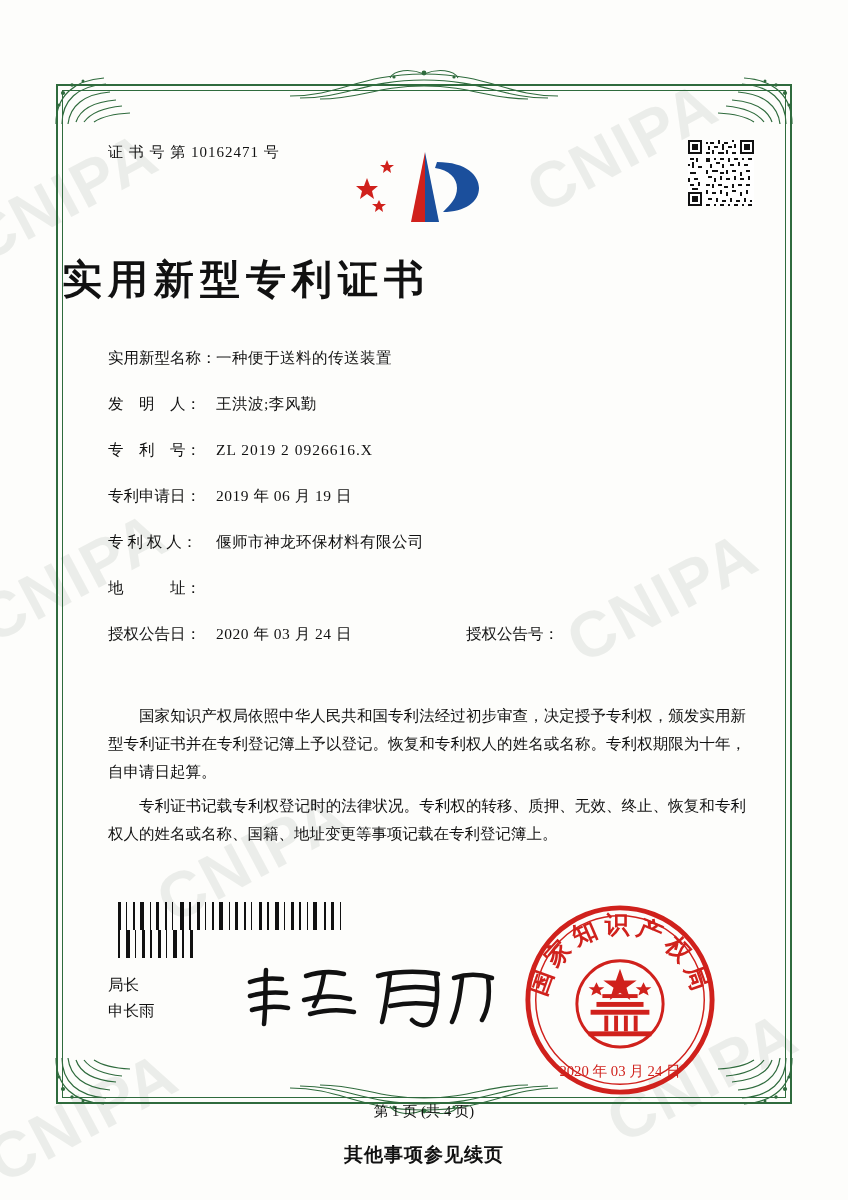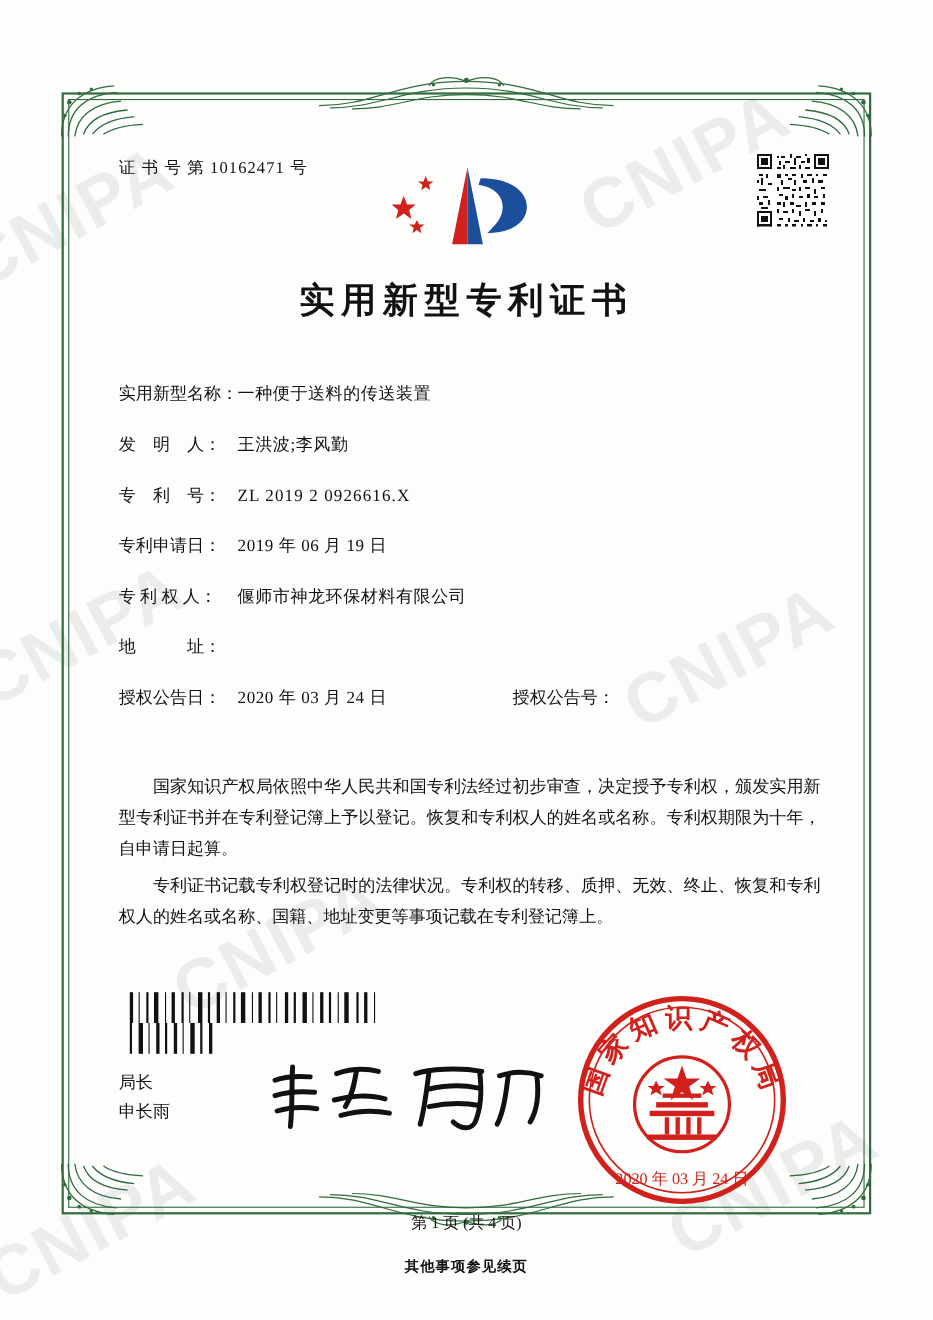--- a/index.html
+++ b/index.html
@@ -118,22 +118,21 @@
     transform: translateX(-50%);
     width: 170px;
     height: 90px;
   }
 
   .title {
     position: absolute;
     left: 0;
     right: 0;
     top: 162px;
-    text-align: center;
-    font-size: 32px;
+    font-size: 40px;
     font-weight: bold;
     letter-spacing: 6px;
     color: #111;
     font-family: "Liberation Serif", "DejaVu Serif", serif;
   }
 
   .fields {
     position: absolute;
     left: 46px;
     top: 258px;
@@ -225,21 +224,21 @@
     font-size: 14.5px;
     color: #111;
   }
 
   .footnote {
     position: absolute;
     left: 0;
     right: 0;
     top: 1142px;
     text-align: center;
-    font-size: 13px;
+    font-size: 19px;
     font-weight: bold;
     color: #111;
     letter-spacing: 1px;
   }
 </style>
 </head>
 <body>
 
 <div class="page">
 

